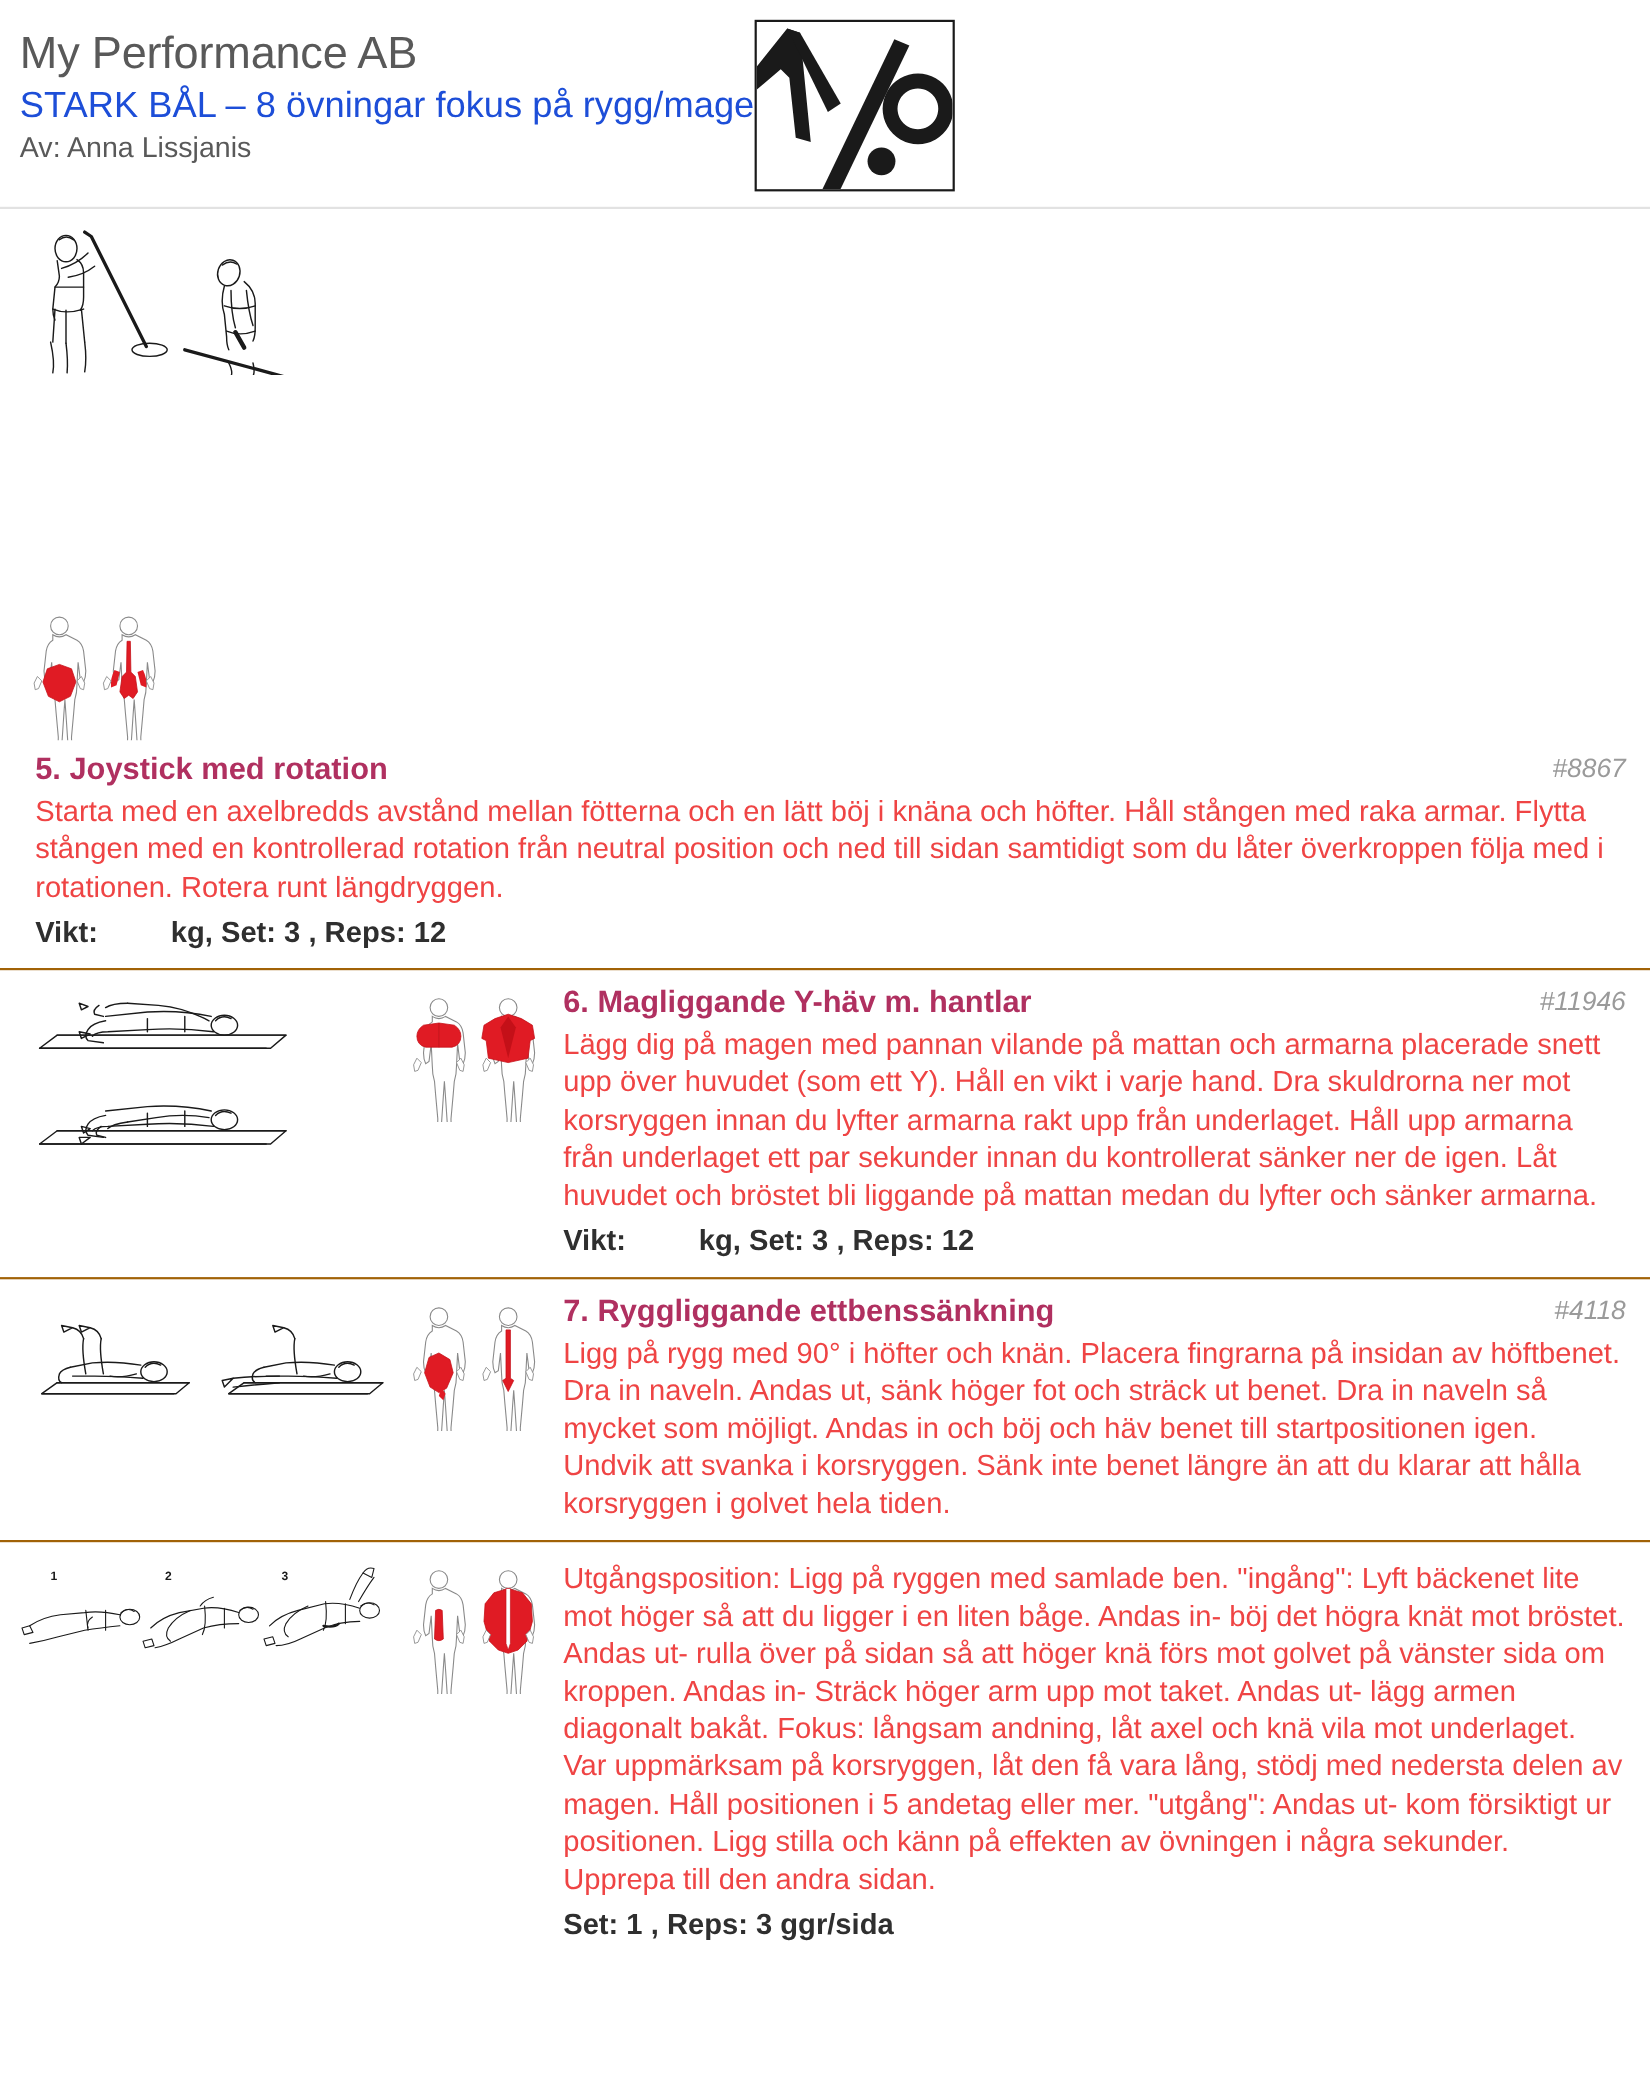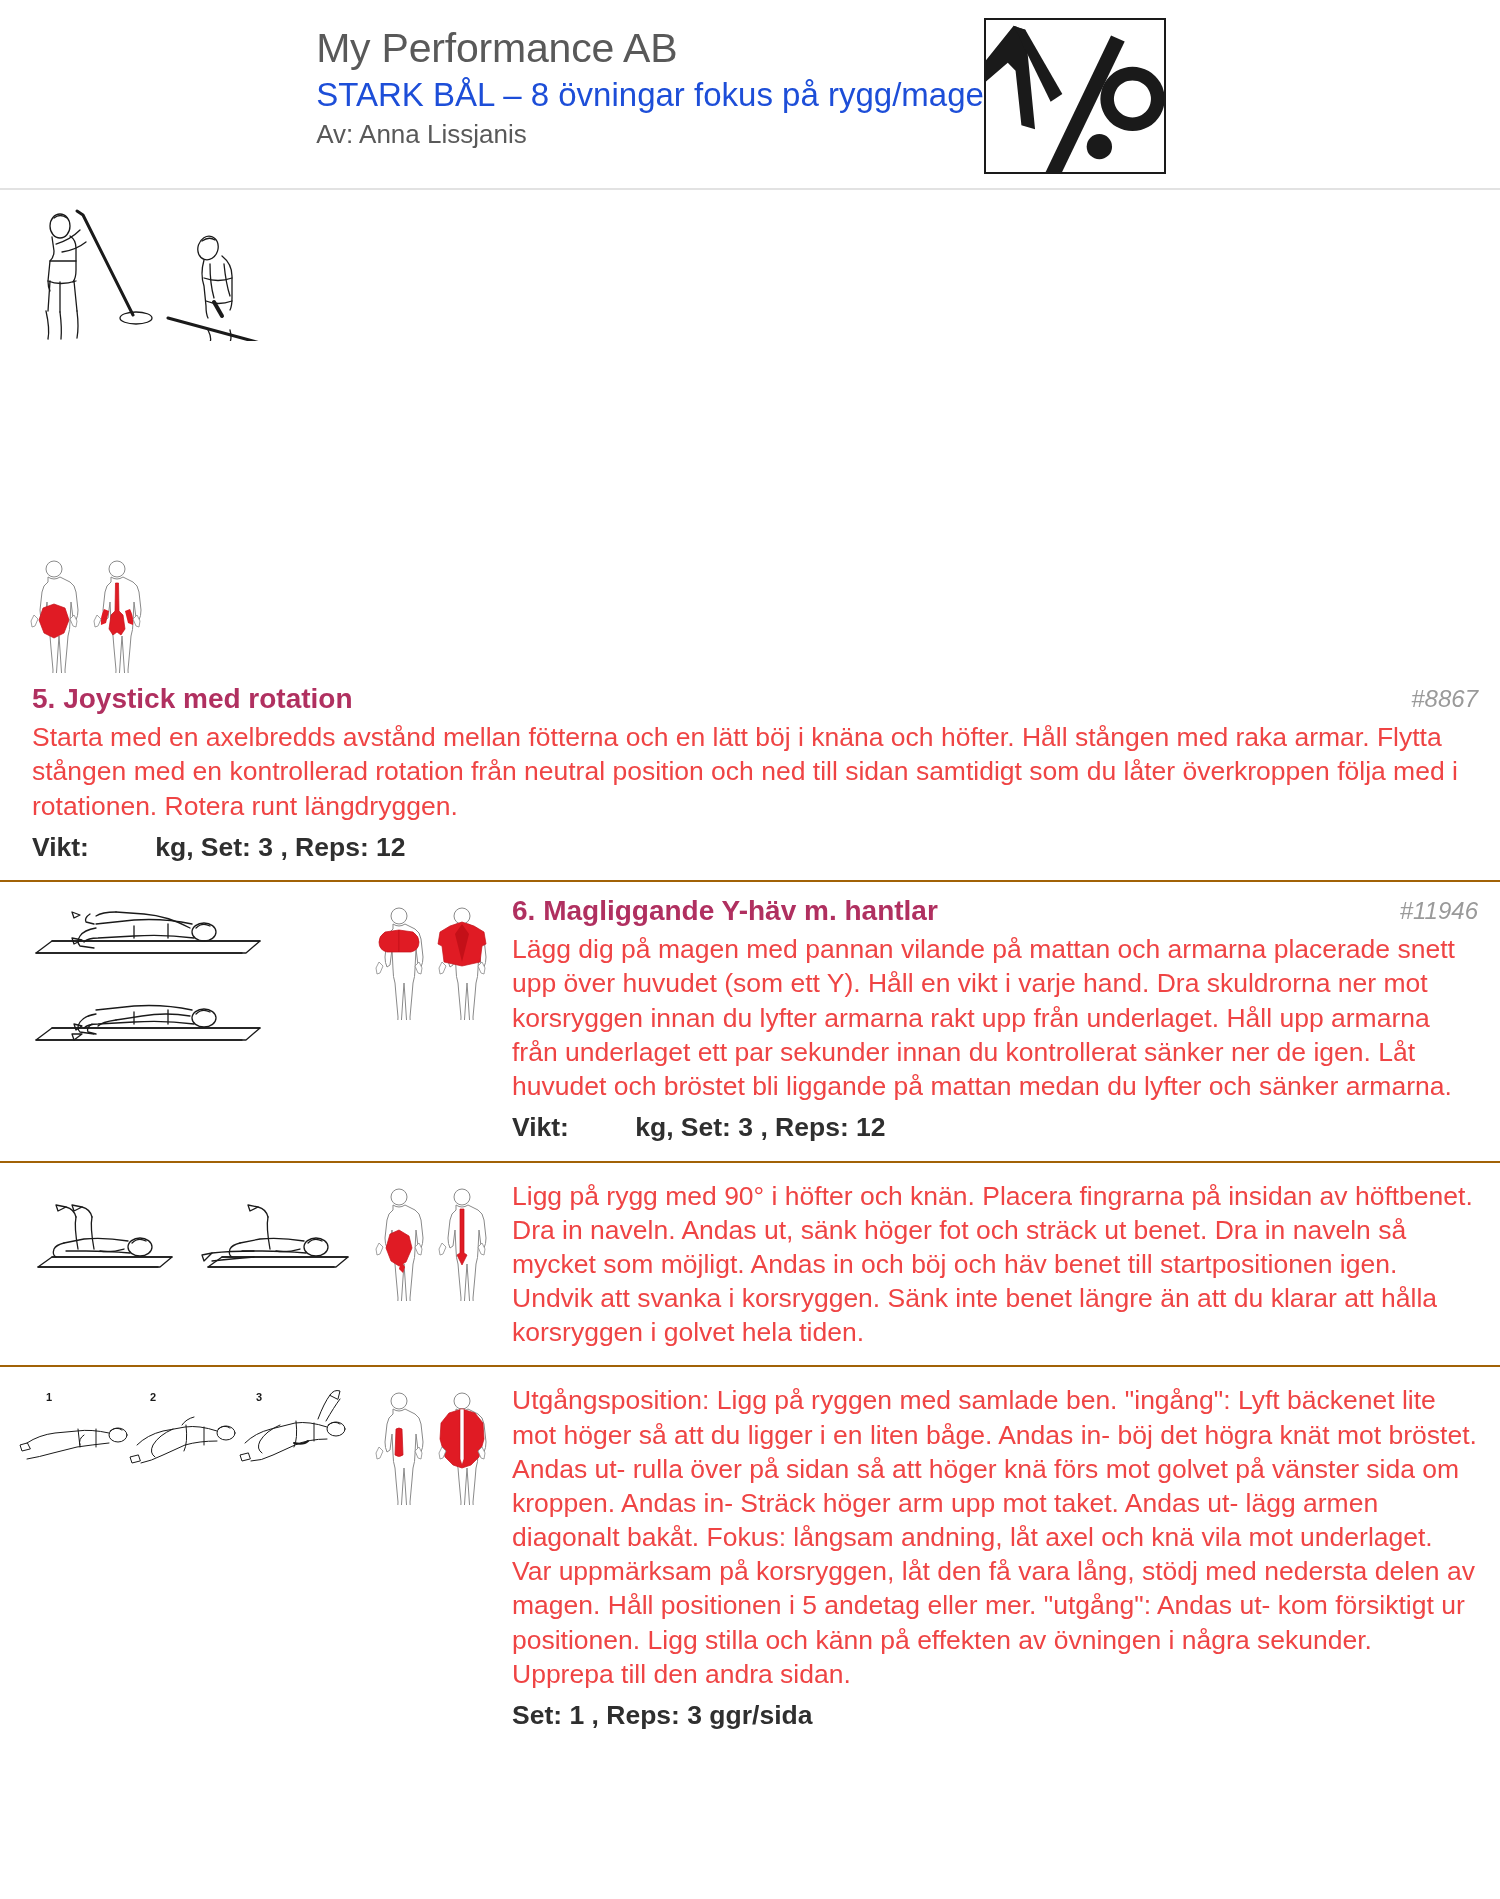--- a/index.html
+++ b/index.html
@@ -14,21 +14,21 @@
     color: #3a3a3a;
     -webkit-font-smoothing: antialiased;
   }
 
   
   .page { width: 1500px; padding: 0; }
 
   .header {
     display: flex;
     align-items: flex-start;
-    justify-content: center;
+    justify-content: flex-start;
     padding: 18px 18px 0 18px;
   }
   .header-text { padding-top: 8px; }
   .company-name {
     font-size: 41px;
     font-weight: 400;
     color: #595959;
     line-height: 1.12;
     letter-spacing: -0.2px;
     margin: 0 0 4px 0;
@@ -388,20 +388,24 @@
 
           <path d="M 97 28 h 4 l 0 44 l 3 2 l -5 10 l -5 -10 l 3 -2 Z" fill="#e01b24" stroke="#c41018" stroke-width="0.7"></path>
           <g stroke="#8a8a8a" stroke-width="0.8" fill="#ffffff">
             <path d="M 79 62 l -3 6 l 1 6 l 3 -1 l 3 -7 Z"></path>
             <path d="M 119 62 l 3 6 l -1 6 l -3 -1 l -3 -7 Z"></path>
           </g>
         </svg>
       </div>
 
       <div class="details">
+        <div class="title-row">
+          <div class="ex-title">7. Ryggliggande ettbenssänkning</div>
+          <div class="ex-id">#4118</div>
+        </div>
         <p class="ex-desc">Ligg på rygg med 90° i höfter och knän. Placera fingrarna på insidan av höftbenet. Dra in naveln. Andas ut, sänk höger fot och sträck ut benet. Dra in naveln så mycket som möjligt. Andas in och böj och häv benet till startpositionen igen. Undvik att svanka i korsryggen. Sänk inte benet längre än att du klarar att hålla korsryggen i golvet hela tiden.</p>
       </div>
     </div>
 
     <div class="exercise">
       <div class="illustration">
         <svg viewBox="0 0 345 110" xmlns="http://www.w3.org/2000/svg" aria-hidden="true">
           <text x="28" y="18" font-family="Liberation Sans, sans-serif" font-size="11" font-weight="bold" fill="#1a1a1a">1</text>
           <text x="132" y="18" font-family="Liberation Sans, sans-serif" font-size="11" font-weight="bold" fill="#1a1a1a">2</text>
           <text x="238" y="18" font-family="Liberation Sans, sans-serif" font-size="11" font-weight="bold" fill="#1a1a1a">3</text>

